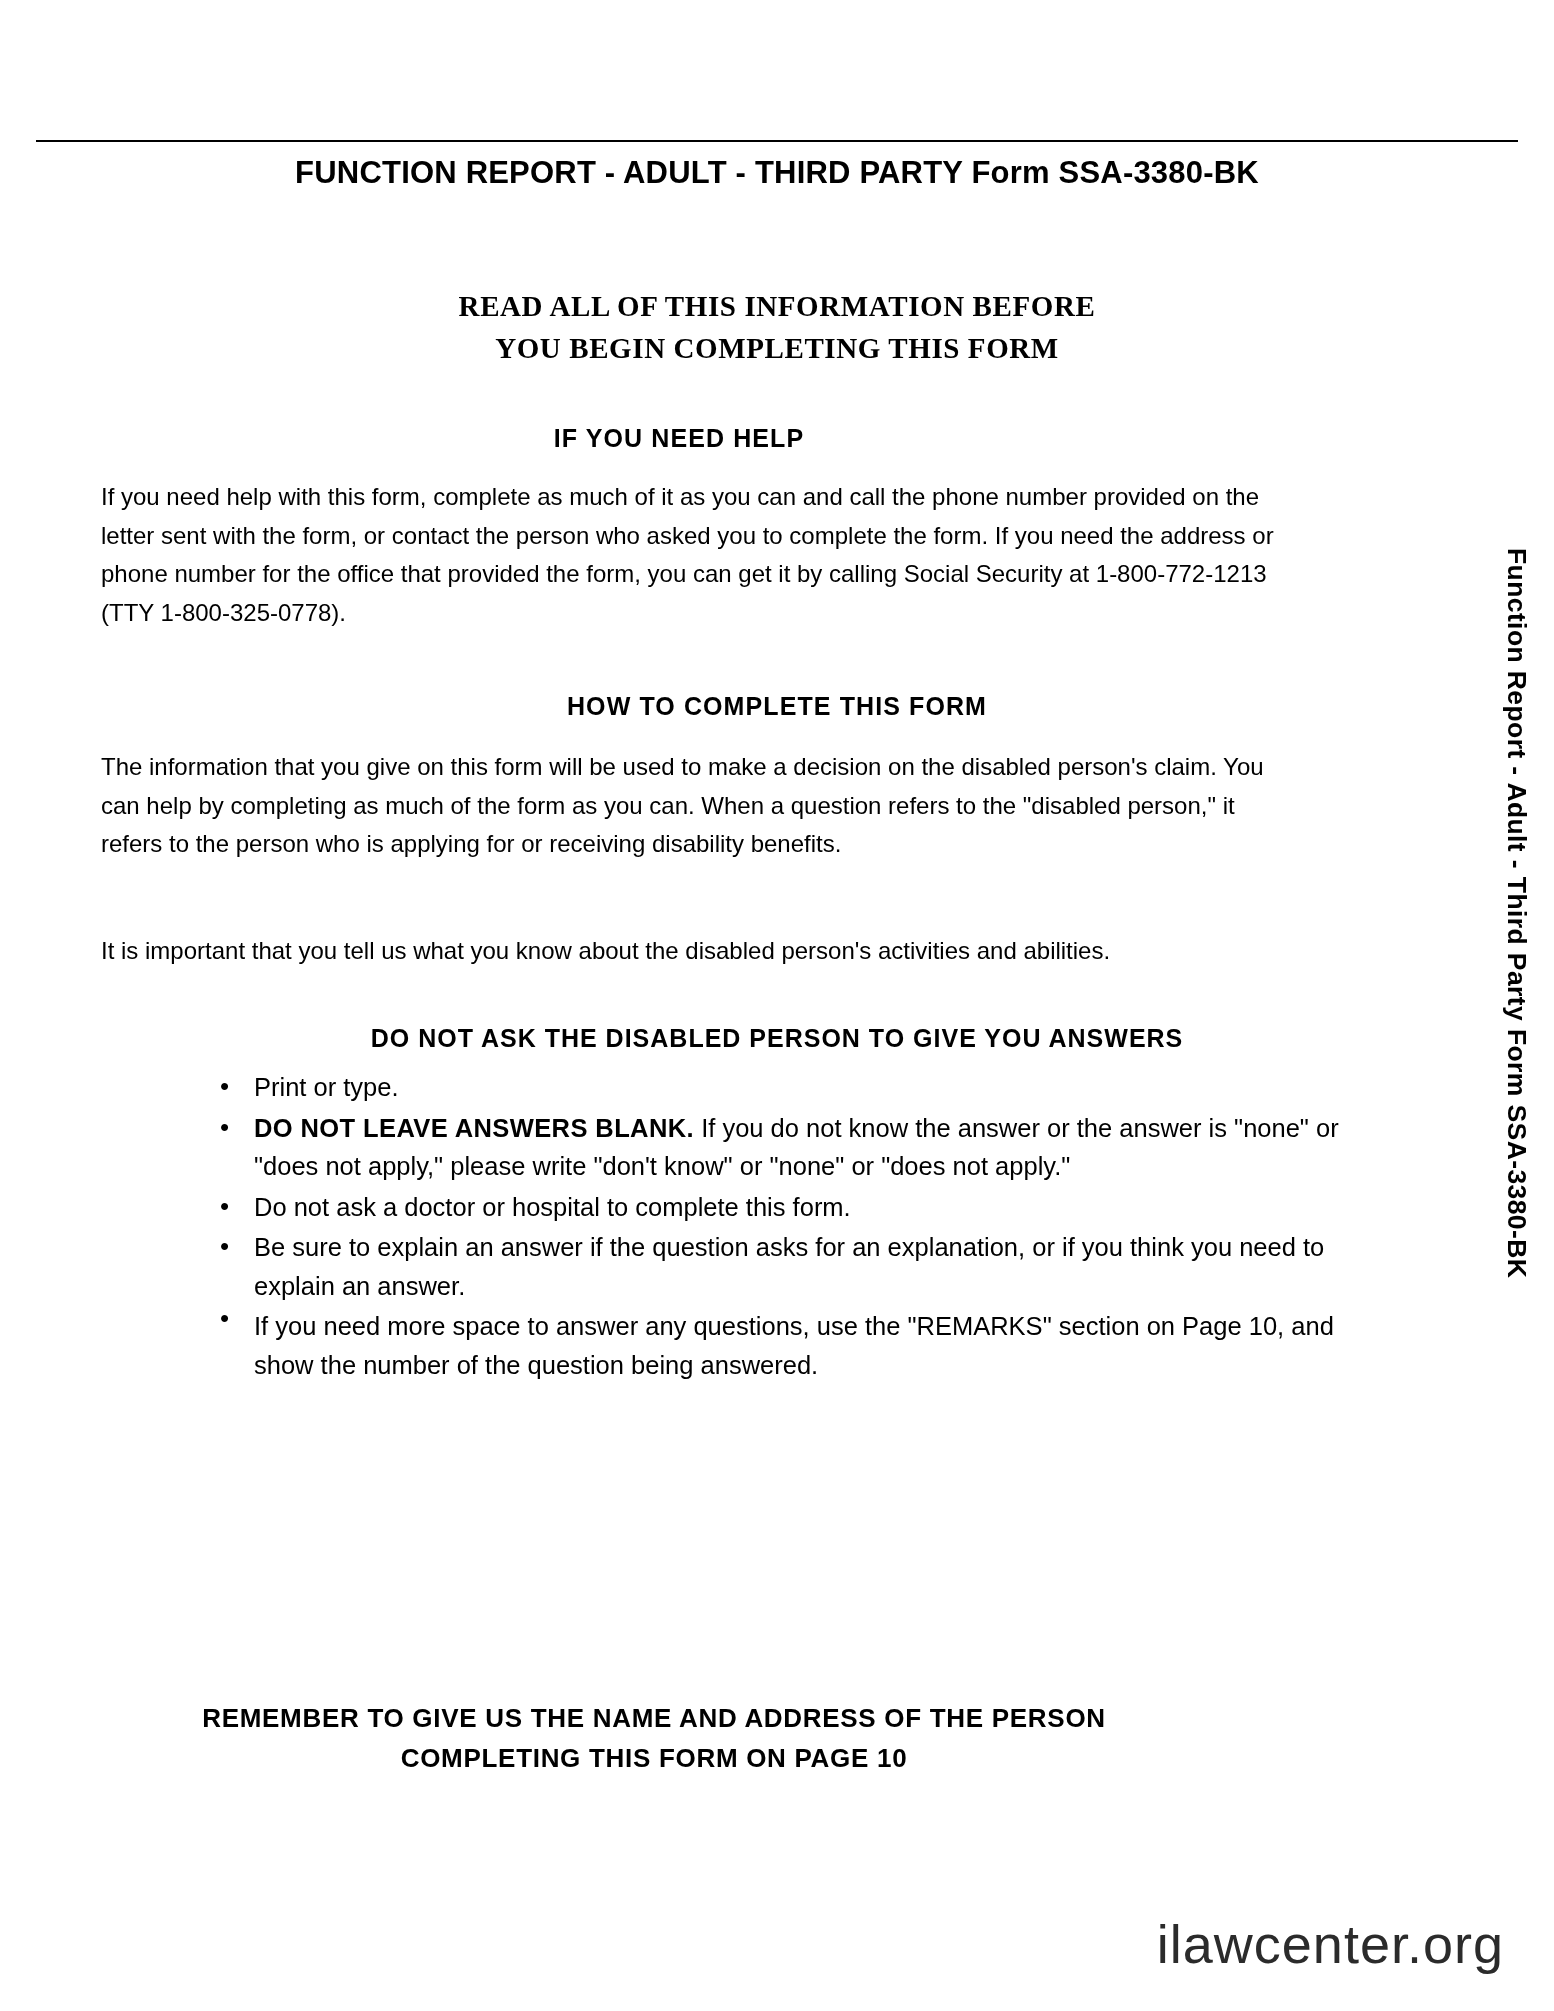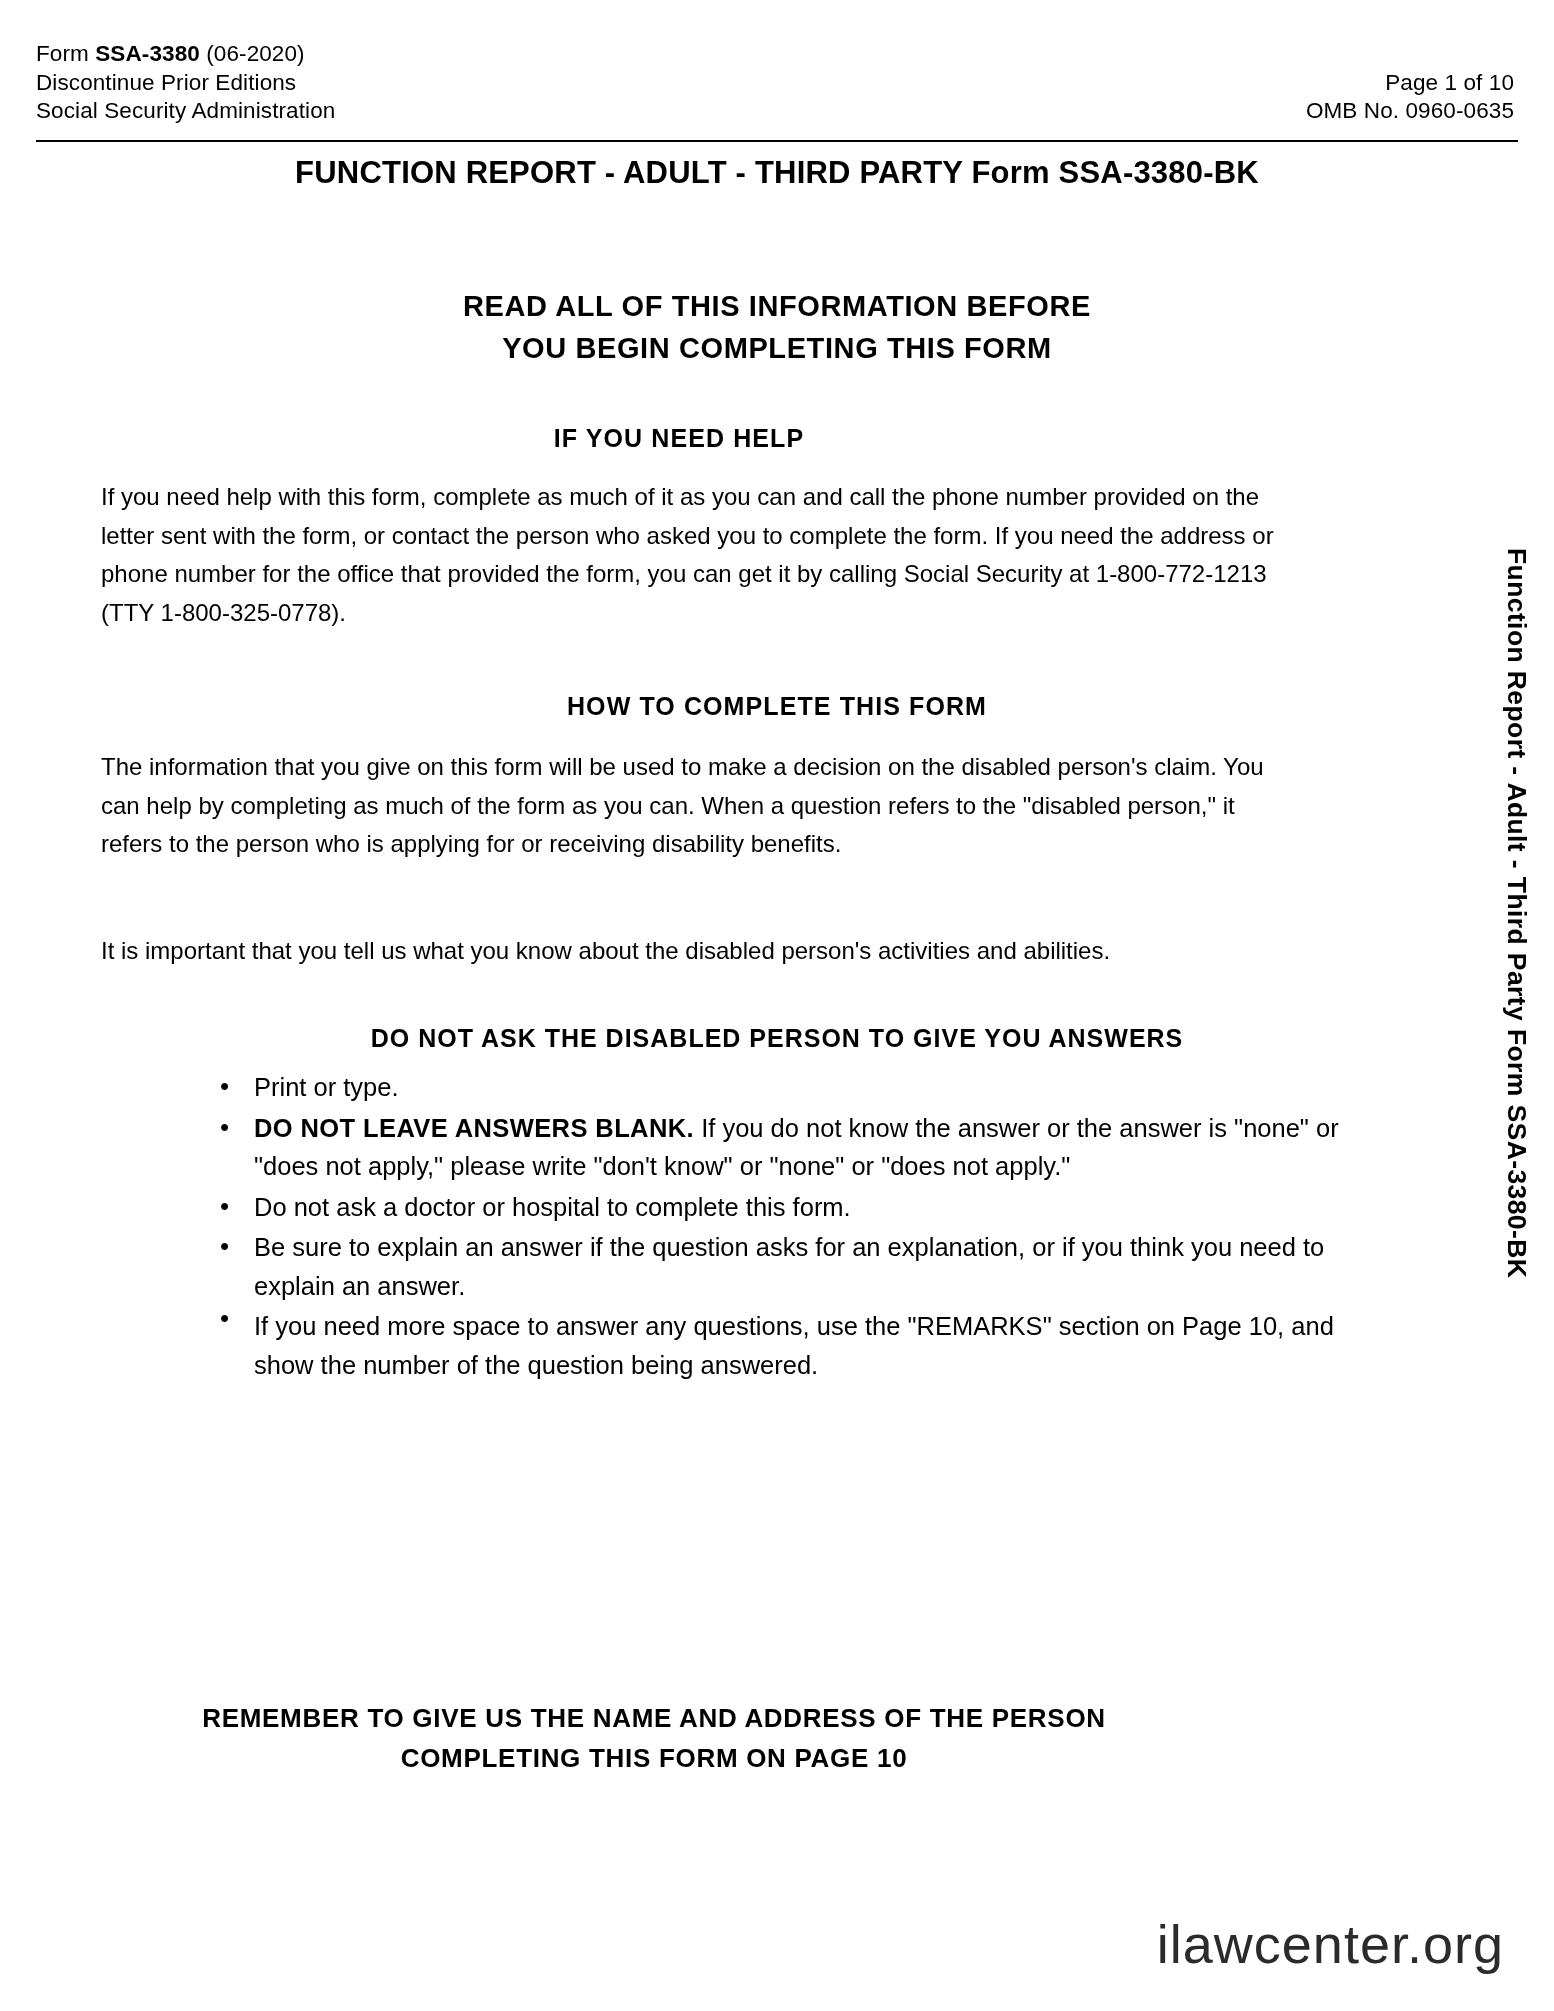--- a/index.html
+++ b/index.html
@@ -68,20 +68,21 @@
   .read-all {
     position: absolute;
     top: 285px;
     left: 0;
     width: 1554px;
     text-align: center;
     font-size: 29px;
     font-weight: bold;
     line-height: 42px;
     letter-spacing: 0.6px;
+    font-family: Liberation Serif, serif;
   }
   .section-head {
     text-align: center;
     font-size: 25px;
     font-weight: bold;
     letter-spacing: 1.1px;
   }
 
   
   .body-col {
@@ -158,31 +159,20 @@
     font-size: 54px;
     letter-spacing: 1px;
     color: #2b2b2b;
   }
 </style>
 </head>
 <body>
 
 <div class="page">
 
-  <div class="header">
-    <div class="header-left">
-      <div><span>Form </span><b>SSA-3380</b><span> (06-2020)</span></div>
-      <div>Discontinue Prior Editions</div>
-      <div>Social Security Administration</div>
-    </div>
-    <div class="header-right">
-      <div>Page 1 of 10</div>
-      <div>OMB  No. 0960-0635</div>
-    </div>
-  </div>
   <div class="rule"></div>
 
   <div class="form-title">FUNCTION REPORT - ADULT - THIRD PARTY Form SSA-3380-BK</div>
 
   <div class="read-all">
     <div>READ ALL OF THIS INFORMATION BEFORE</div>
     <div>YOU BEGIN COMPLETING THIS FORM</div>
   </div>
 
   <div class="section-head" id="need-help-head">IF YOU NEED HELP</div>

